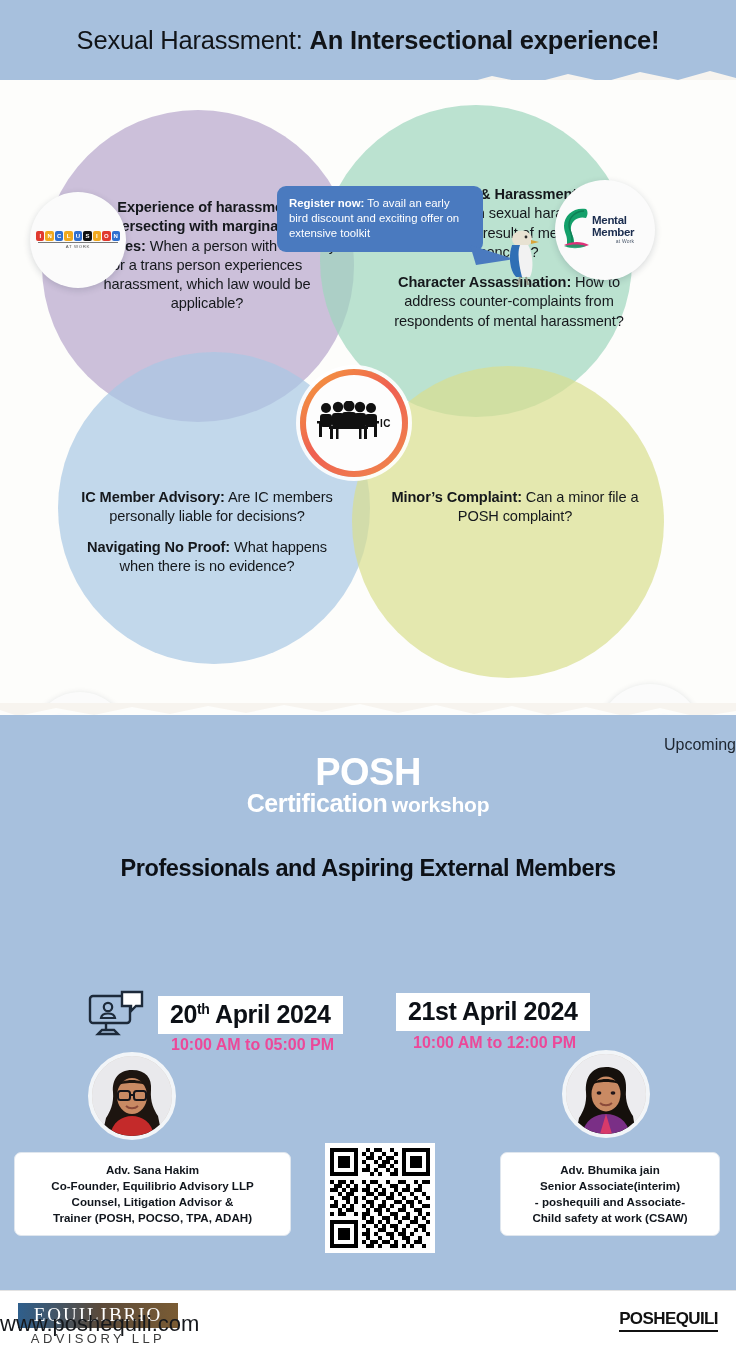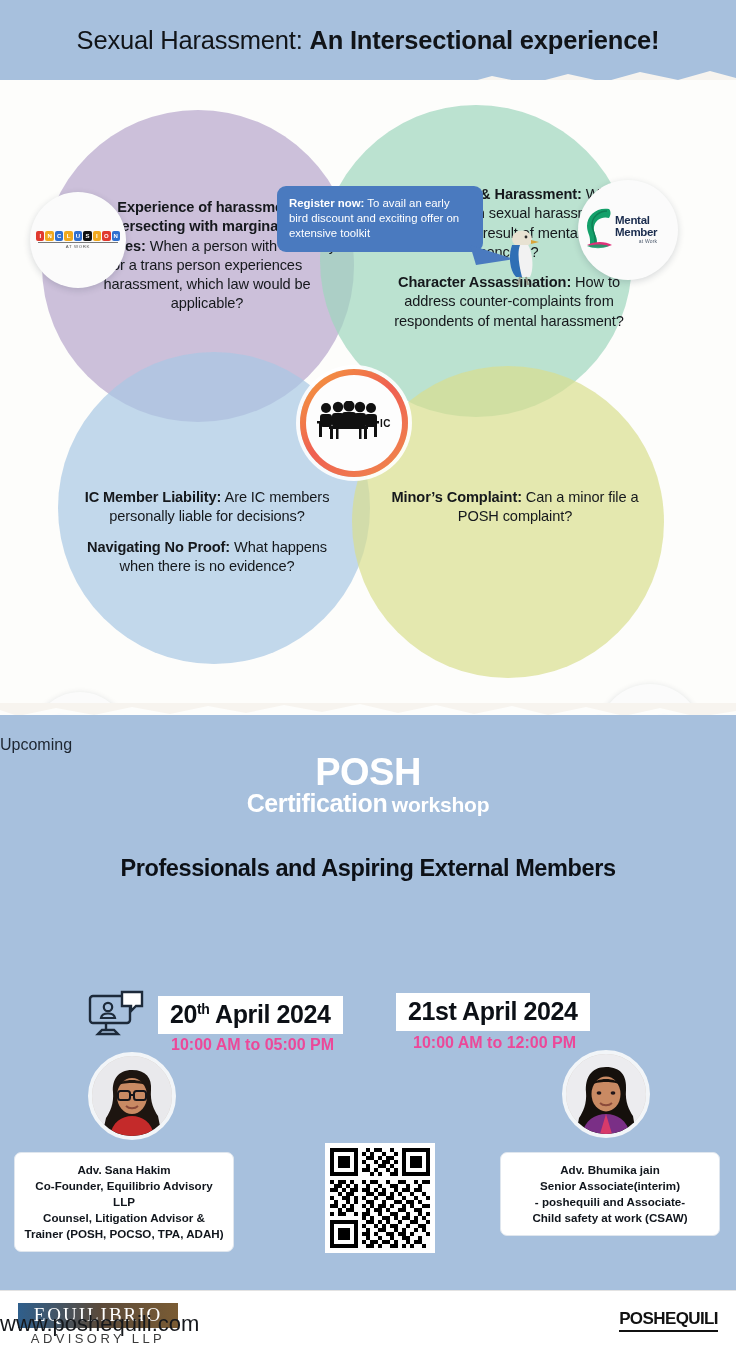--- a/index.html
+++ b/index.html
@@ -63,21 +63,21 @@
   }
   .ic-label { font-size: 10px; font-weight: bold; color: #111; letter-spacing: .4px; }
 
   
   .logo-bubble {
     position: absolute; border-radius: 50%; background: #fbfbfb;
     box-shadow: 0 2px 7px rgba(20,30,50,.16);
     display: flex; align-items: center; justify-content: center; overflow: hidden;
   }
   .lb-incl { left: 30px;  top: 112px; width: 96px; height: 96px; }
-  .lb-mhaw { left: 578px; top: 100px; width: 100px; height: 100px; }
+  .lb-mhaw { left: 555px; top: 100px; width: 100px; height: 100px; }
   .lb-posh { left: 32px;  top: 612px; width: 96px; height: 96px; }
   .lb-csaw { left: 598px; top: 604px; width: 104px; height: 104px; }
 
   
   .incl-wrap { width: 84px; text-align: center; }
   .incl-row { display: flex; justify-content: center; align-items: center; gap: 1px; }
   .puz {
     width: 9px; height: 10px; border-radius: 2px; position: relative;
     display: flex; align-items: center; justify-content: center;
     font-size: 6px; font-weight: bold; color: #fff;
@@ -106,21 +106,21 @@
   .cs-child { font-size: 11.5px; font-weight: bold; color: #4a4a1e; letter-spacing: .2px; }
   .cs-swoosh { position: absolute; left: -2px; top: 10px; width: 90px; height: 26px; }
 
   
   .event {
     position: absolute; top: 715px; left: 0; width: 736px; height: 575px;
     background: #a7c0dd; overflow: hidden;
   }
   .torn-bottom { position: absolute; top: 703px; left: 0; width: 736px; height: 40px; pointer-events: none; }
 
-  .upcoming { position: absolute; top: 21px; width: 736px; text-align: left; font-size: 16px; color: #1d2530; }
+  .upcoming { position: absolute; top: 21px; width: 736px; text-align: right; font-size: 16px; color: #1d2530; }
   .posh-big {
     position: absolute; top: 36px; width: 736px; text-align: center;
     font-size: 38px; font-weight: bold; color: #ffffff; letter-spacing: -.5px;
   }
   .cert-line {
     position: absolute; top: 74px; width: 736px; text-align: center; color: #ffffff;
   }
   .cert-line .c1 { font-size: 25px; font-weight: bold; letter-spacing: -.4px; }
   .cert-line .c2 { font-size: 21px; font-weight: bold; letter-spacing: -.2px; }
 
@@ -166,21 +166,21 @@
   .p-right { left: 562px; top: 1050px; }
   .portrait svg { display: block; }
 
   
   .bio {
     position: absolute; background: #ffffff; border-radius: 7px;
     border: 1px solid #dfe6ee;
     text-align: center; font-size: 11.6px; font-weight: bold; color: #10151c;
     line-height: 1.38; padding: 9px 8px;
   }
-  .bio-left  { left: 14px;  top: 1152px; width: 220px; }
+  .bio-left  { left: 14px;  top: 1152px; width: 277px; }
   .bio-right { left: 500px; top: 1152px; width: 220px; }
 
   
   .qr-box { position: absolute; left: 325px; top: 1143px; width: 110px; height: 110px; background: #ffffff; padding: 5px; }
   .qr-box svg { display: block; }
 
   
   .footer {
     position: absolute; top: 1290px; left: 0; width: 736px; height: 60px;
     background: #ffffff; border-top: 1px solid #e3e3e3;
@@ -224,21 +224,21 @@
          <span>When a person with disability or a trans person experiences harassment, which law would be applicable?</span></p>
     </div>
 
     <div class="venn-text t-tr">
       <p><b>Mental health &amp; Harassment:</b>
          <span>What is IC’s role when sexual harassment is reported as a result of mental health concern?</span></p>
       <p><b>Character Assassination:</b><span> How to address counter-complaints from respondents of mental harassment?</span></p>
     </div>
 
     <div class="venn-text t-bl">
-      <p><b>IC Member Liability:</b><span> Are IC members personally liable for decisions?</span></p>
+      <p><b>IC Member Advisory:</b><span> Are IC members personally liable for decisions?</span></p>
       <p><b>Navigating No Proof:</b><span> What happens when there is no evidence?</span></p>
     </div>
 
     <div class="venn-text t-br">
       <p><b>Minor’s Complaint:</b><span> Can a minor file a POSH complaint?</span></p>
     </div>
 
     <div class="ic-badge">
       <div class="ic-inner">
         <span>

